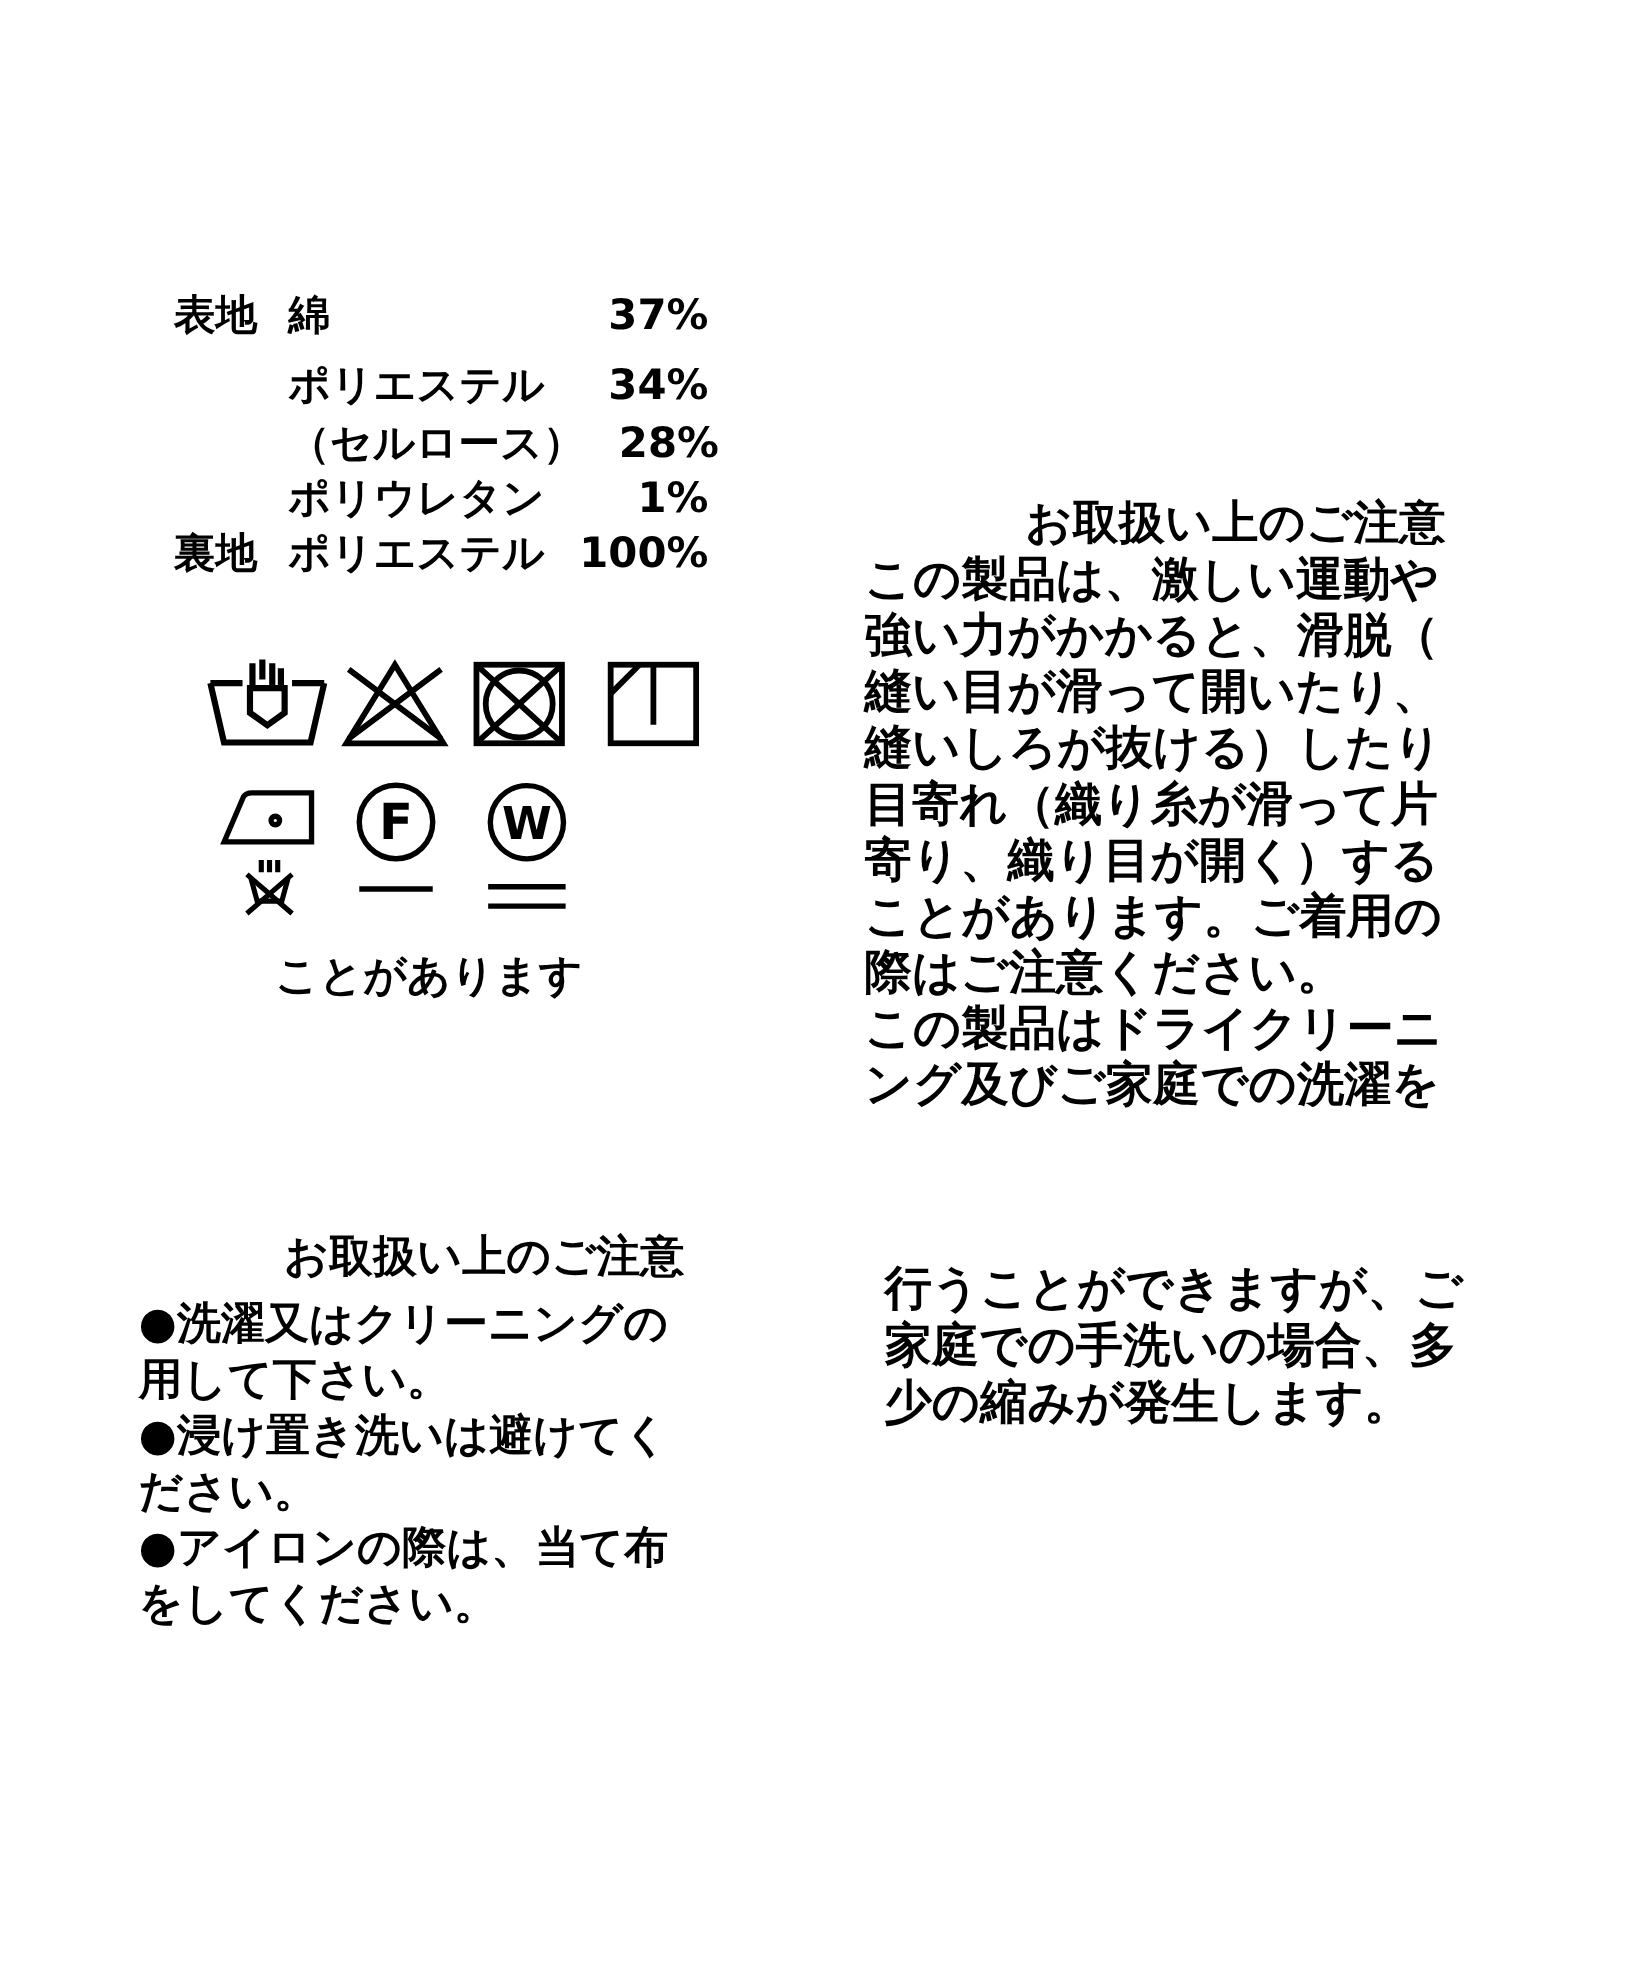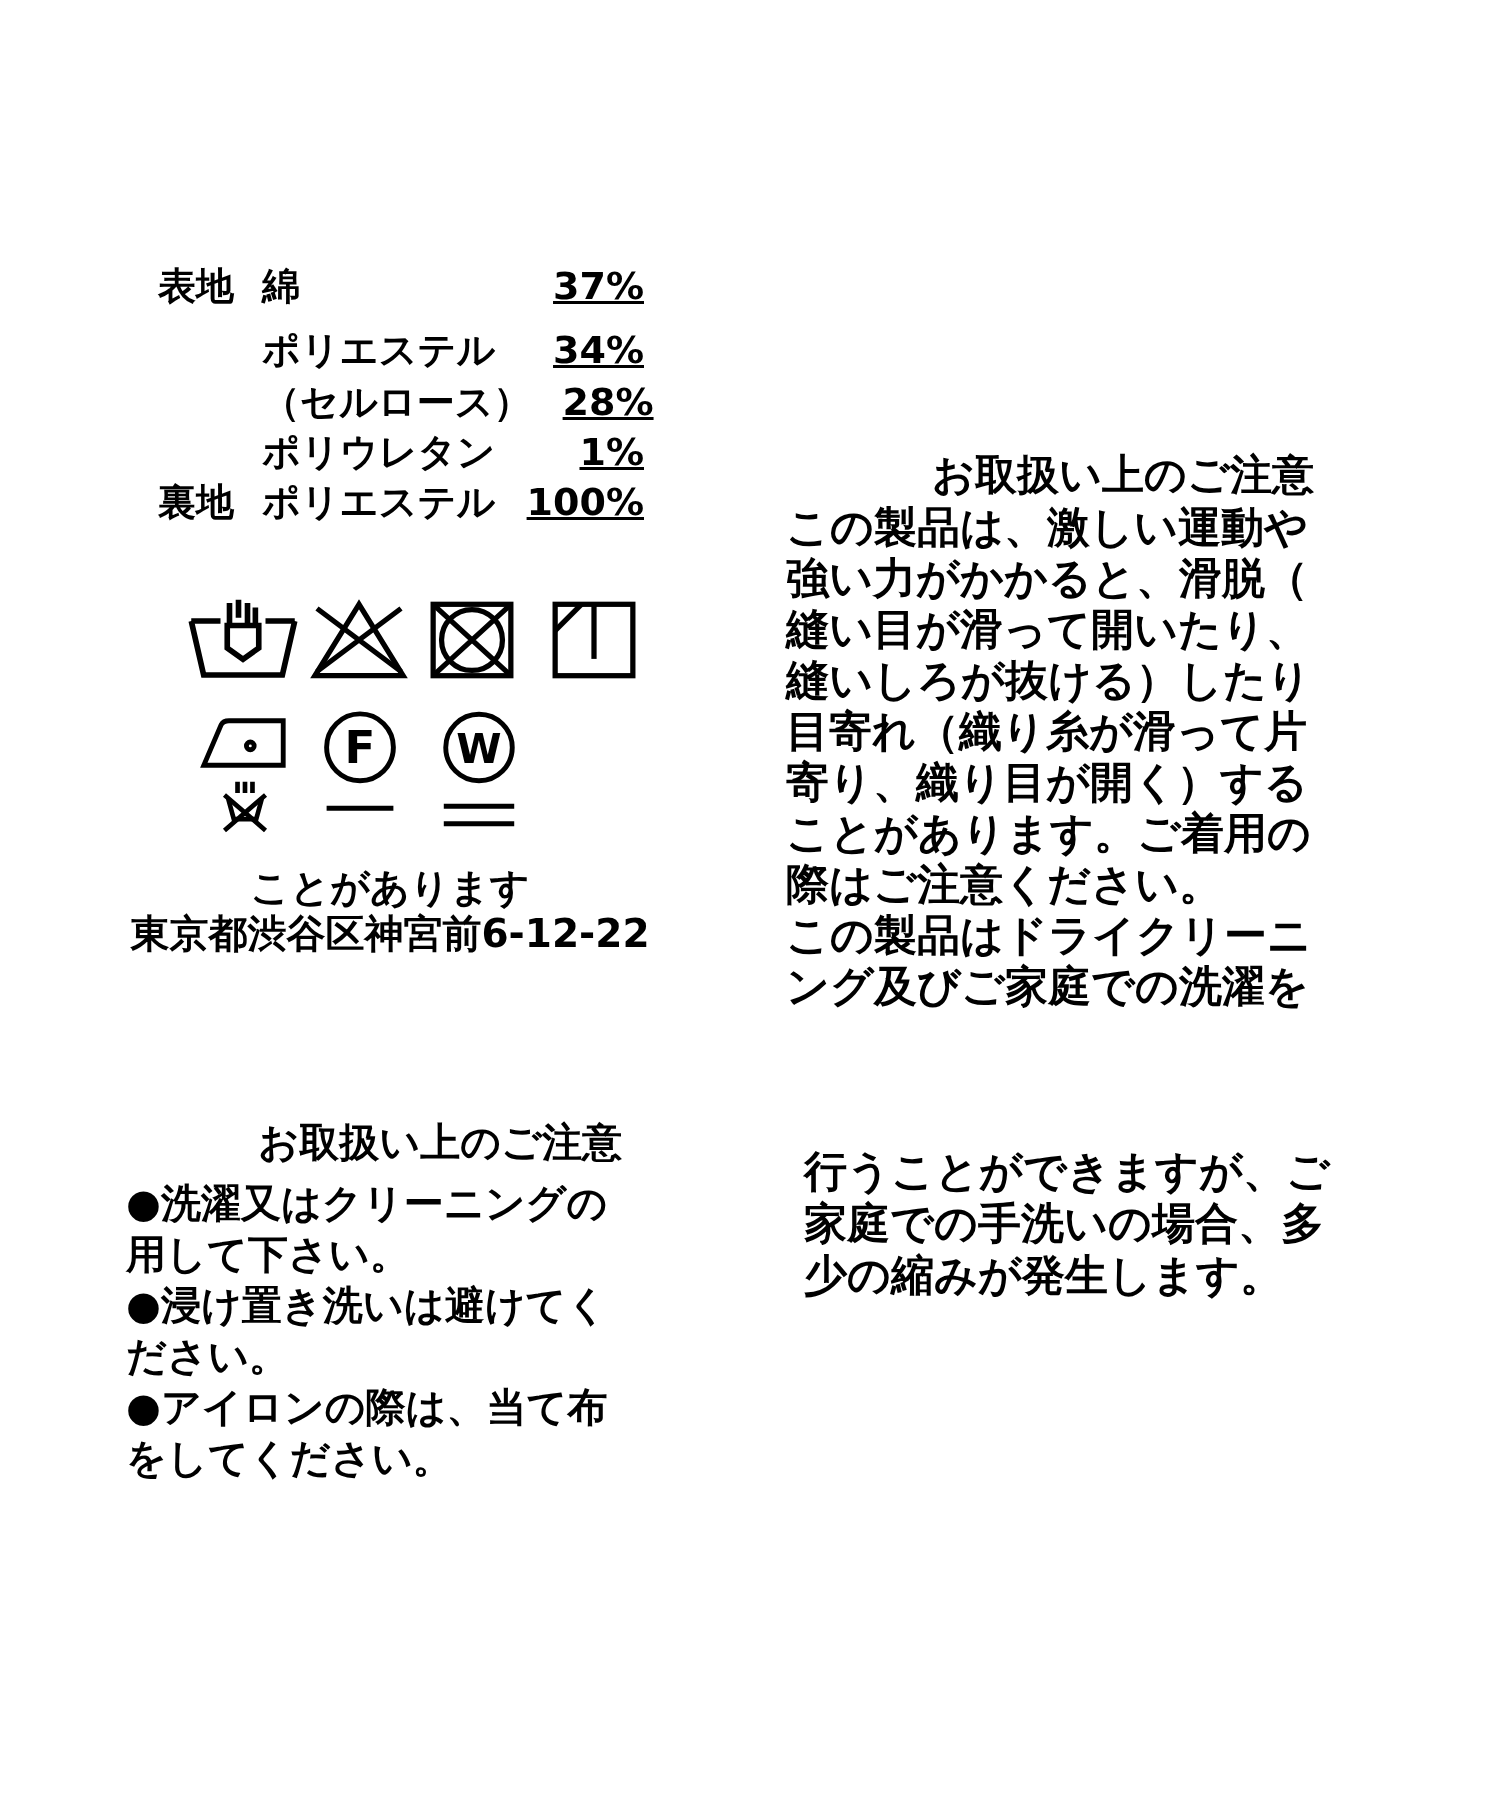--- a/index.html
+++ b/index.html
@@ -10,21 +10,21 @@
     font-family:"DejaVu Sans",sans-serif;
     font-weight:bold;
     overflow:hidden;
   }
   
   .composition{position:absolute;left:158px;top:262px;width:486px;font-size:38px;}
   .crow{display:flex;line-height:48px;margin-bottom:2px;white-space:nowrap;}
   .crow.first{margin-bottom:16px;}
   .crow .part{width:104px;flex:0 0 auto;}
   .crow .mat{flex:1 1 auto;}
-  .crow .pct{width:122px;flex:0 0 auto;text-align:right;text-decoration:underline;}
+  .crow .pct{width:122px;flex:0 0 auto;text-align:right;}
   
   .csym{position:absolute;}
   .csym svg{display:block;width:100%;height:100%;}
   .csym path,.csym rect,.csym circle{fill:none;stroke:#000;stroke-width:5;}
   .csym text{font-family:"DejaVu Sans",sans-serif;font-weight:bold;fill:#000;stroke:none;}
   
   .manufacturer{position:absolute;left:128px;top:866px;width:524px;text-align:center;}
   .company{font-size:39px;line-height:44px;}
   .address{font-size:39px;line-height:44px;margin-top:2px;white-space:nowrap;}
   .origin{font-size:37px;line-height:42px;margin-top:22px;letter-spacing:3px;word-spacing:20px;}
@@ -129,21 +129,20 @@
   <div class="csym" style="left:434px;top:708px;width:90px;height:124px;">
     <svg viewBox="0 0 92 126">
       <circle cx="46" cy="40" r="34"></circle>
       <text x="46" y="56" text-anchor="middle" font-size="42">W</text>
       <path d="M10 100 H82 M10 118 H82" stroke-width="9"></path>
     </svg>
   </div>
 
   <section class="manufacturer">
     <div class="company">ことがあります</div>
-    <div class="address">東京都渋谷区神宮前6-12-22</div>
   </section>
 
   <section class="note right-note-top">
     <div class="heading">お取扱い上のご注意</div>
     <div class="tl">この製品は、激しい運動や</div>
     <div class="tl">強い力がかかると、滑脱（</div>
     <div class="tl">縫い目が滑って開いたり、</div>
     <div class="tl">縫いしろが抜ける）したり</div>
     <div class="tl">目寄れ（織り糸が滑って片</div>
     <div class="tl">寄り、織り目が開く）する</div>

